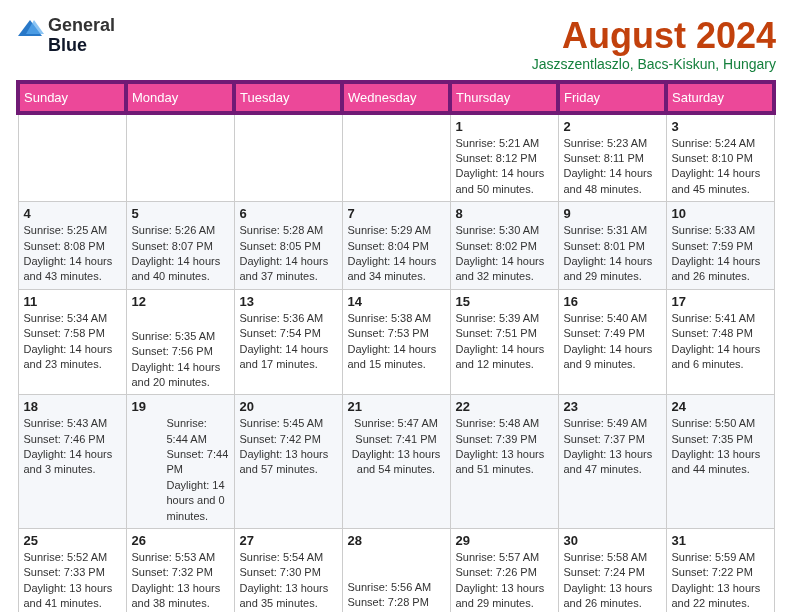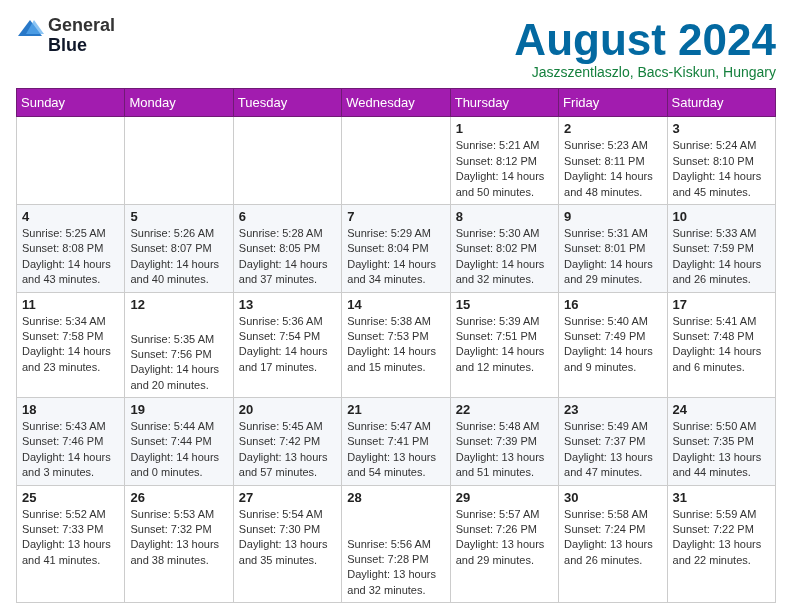--- a/index.html
+++ b/index.html
@@ -28,42 +28,42 @@
     .logo-general { color: #333; }
     .logo-blue { color: #0f172a; }
     .logo-icon {
       width: 28px;
       height: 28px;
     }
     .title-block {
       text-align: right;
     }
     .month-title {
-      font-size: 44px;
+      font-size: 36px;
       font-weight: bold;
-      color: #0369a1;
+      color: #c2410c;
       line-height: 1.1;
     }
     .subtitle {
       font-size: 14px;
       color: #15803d;
     }
     .calendar {
       width: 100%;
       border-collapse: collapse;
       font-size: 11px;
     }
     .calendar th {
-      background: #a21caf;
+      background: #ec4899;
       color: #fff;
       padding: 6px 4px;
       text-align: left;
       font-size: 13px;
       font-weight: normal;
-      border: 1px solid #701a75;
+      border: 4px solid #701a75;
     }
     .calendar td {
       border: 1px solid #ccc;
       vertical-align: top;
       padding: 4px 5px;
       width: 108px;
       height: 80px;
       background: #fff;
     }
     .calendar tr:nth-child(even) td {
@@ -230,33 +230,33 @@
       </tr>
       <tr>
         <td>
           <span class="day-num">18</span>
           <div class="day-detail" style="white-space: pre-line;">Sunrise: 5:43 AM
 Sunset: 7:46 PM
 Daylight: 14 hours and 3 minutes.</div>
         </td>
         <td>
           <span class="day-num">19</span>
-          <div class="day-detail" style="white-space: pre-line;">Sunrise: 5:44 AM
+          <div class="day-detail" style="white-space: pre-line; margin-left: 35px;">Sunrise: 5:44 AM
 Sunset: 7:44 PM
 Daylight: 14 hours and 0 minutes.</div>
         </td>
         <td>
           <span class="day-num">20</span>
           <div class="day-detail" style="white-space: pre-line;">Sunrise: 5:45 AM
 Sunset: 7:42 PM
 Daylight: 13 hours and 57 minutes.</div>
         </td>
         <td>
           <span class="day-num">21</span>
-          <div class="day-detail" style="white-space: pre-line;">Sunrise: 5:47 AM
+          <div class="day-detail" style="white-space: pre-line; text-align: center;">Sunrise: 5:47 AM
 Sunset: 7:41 PM
 Daylight: 13 hours and 54 minutes.</div>
         </td>
         <td>
           <span class="day-num">22</span>
           <div class="day-detail" style="white-space: pre-line;">Sunrise: 5:48 AM
 Sunset: 7:39 PM
 Daylight: 13 hours and 51 minutes.</div>
         </td>
         <td>

